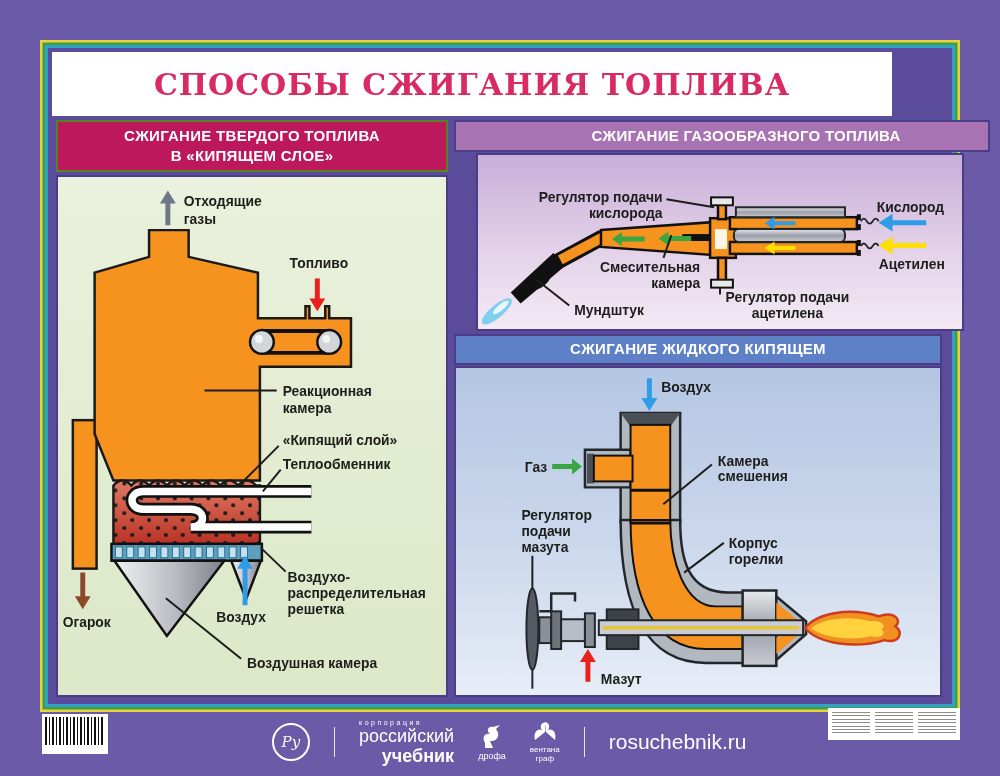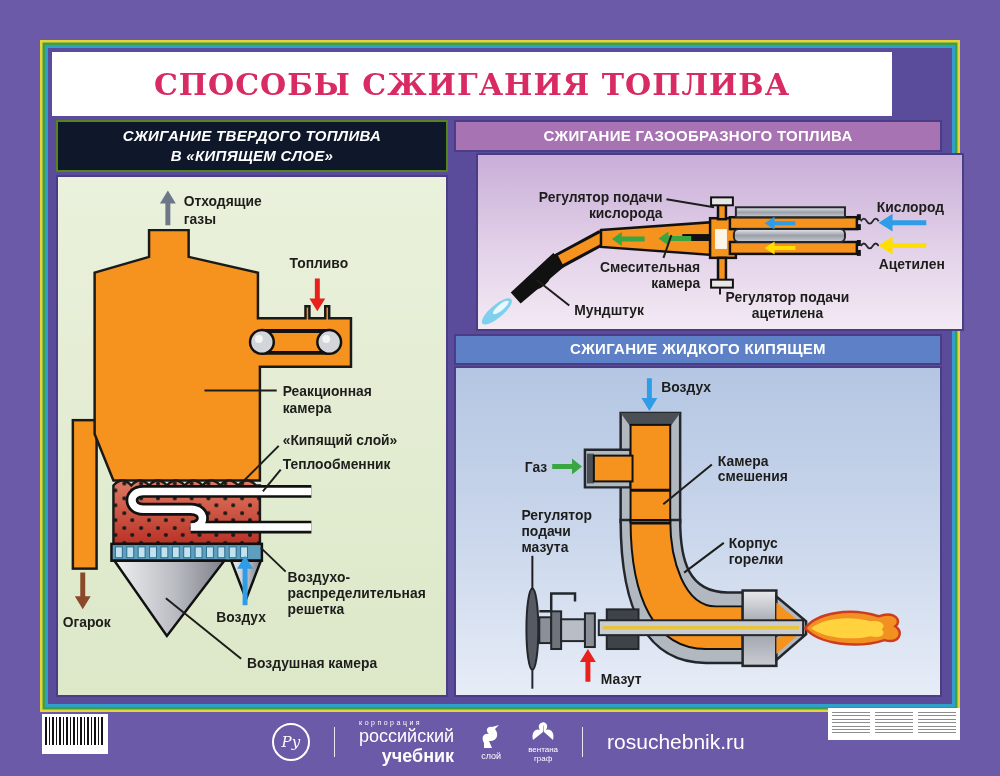--- a/index.html
+++ b/index.html
@@ -7,22 +7,22 @@
           font-family:"Liberation Sans",sans-serif;}
   
   .content-frame{position:absolute;left:52px;top:52px;width:896px;height:648px;background:#5b4b9b;
      box-shadow:0 0 0 4px #5b4b9b,0 0 0 7px #2fa0c8,0 0 0 9.5px #3f9f46,0 0 0 12px #e8d437;}
   .title-band{position:absolute;left:0;top:0;width:840px;height:64px;background:#ffffff;
      display:flex;align-items:center;justify-content:center;}
   .title-band h1{margin:0;font-family:"DejaVu Serif",serif;font-weight:bold;font-size:30px;
      letter-spacing:1px;color:#d92b63;}
   .panel-header{position:absolute;display:flex;flex-direction:column;align-items:center;justify-content:center;
      color:#fff;font-weight:bold;font-size:15px;letter-spacing:.3px;text-align:center;line-height:1.35;}
-  .hdr-solid{left:4px;top:68px;width:388px;height:48px;background:#0f172a;border:2px solid #55831f;font-style:italic;}
-  .hdr-gas{left:402px;top:68px;width:484px;height:28px;background:#a873b3;border:2px solid #4a3c85;}
+  .hdr-solid{left:4px;top:68px;width:388px;height:48px;background:#be185d;border:2px solid #55831f;}
+  .hdr-gas{left:402px;top:68px;width:484px;height:28px;background:#a873b3;border:2px solid #4a3c85;padding-left:48px;}
   .hdr-liquid{left:402px;top:282px;width:484px;height:27px;background:#5d80c7;border:2px solid #4a3c85;}
   .panel-body{position:absolute;overflow:hidden;}
   .body-solid{left:4px;top:123px;width:388px;height:518px;border:2px solid #4a3c85;
      background:linear-gradient(180deg,#eaf1dc 0%,#dce8c8 100%);}
   .body-gas{left:424px;top:101px;width:484px;height:174px;border:2px solid #4a3c85;
      background:linear-gradient(180deg,#c9aed8 0%,#e3d2e9 55%,#f3eaf4 100%);}
   .body-liquid{left:402px;top:314px;width:484px;height:327px;border:2px solid #4a3c85;
      background:linear-gradient(180deg,#b4c6e3 0%,#ccd8ec 55%,#e7edf7 100%);}
   .panel-body svg{display:block;width:100%;height:100%;}
   svg text{fill:#1d1d1b;font-family:"Liberation Sans",sans-serif;font-weight:bold;font-size:14px;}
@@ -359,21 +359,21 @@
       <div class="vsep"></div>
       <div class="brand">
         <div class="corp">корпорация</div>
         <div class="brand-l1">российский</div>
         <div class="brand-l2">учебник</div>
       </div>
       <div class="pubmark">
         <svg width="26" height="26" viewBox="0 0 26 26">
           <path d="M6,24 L14,24 L11,17 C18,18 22,11 17,5 L21,1 L14,3 C9,2 7,7 11,10 C5,9 3,14 6,19 Z" fill="#fff"></path>
         </svg>
-        <div class="mark-label">слой</div>
+        <div class="mark-label">дрофа</div>
       </div>
       <div class="pubmark">
         <svg width="26" height="24" viewBox="0 0 26 24">
           <path d="M3,20 C1,12 6,8 10,10 C7,6 10,1 15,3 C12,6 14,9 13,12 Z" fill="#fff"></path>
           <path d="M23,20 C25,12 20,8 16,10 C19,6 16,1 12,3 C15,6 13,9 14,12 Z" fill="#fff"></path>
         </svg>
         <div class="mark-label2">
           <div>вентана</div>
           <div>граф</div>
         </div>

